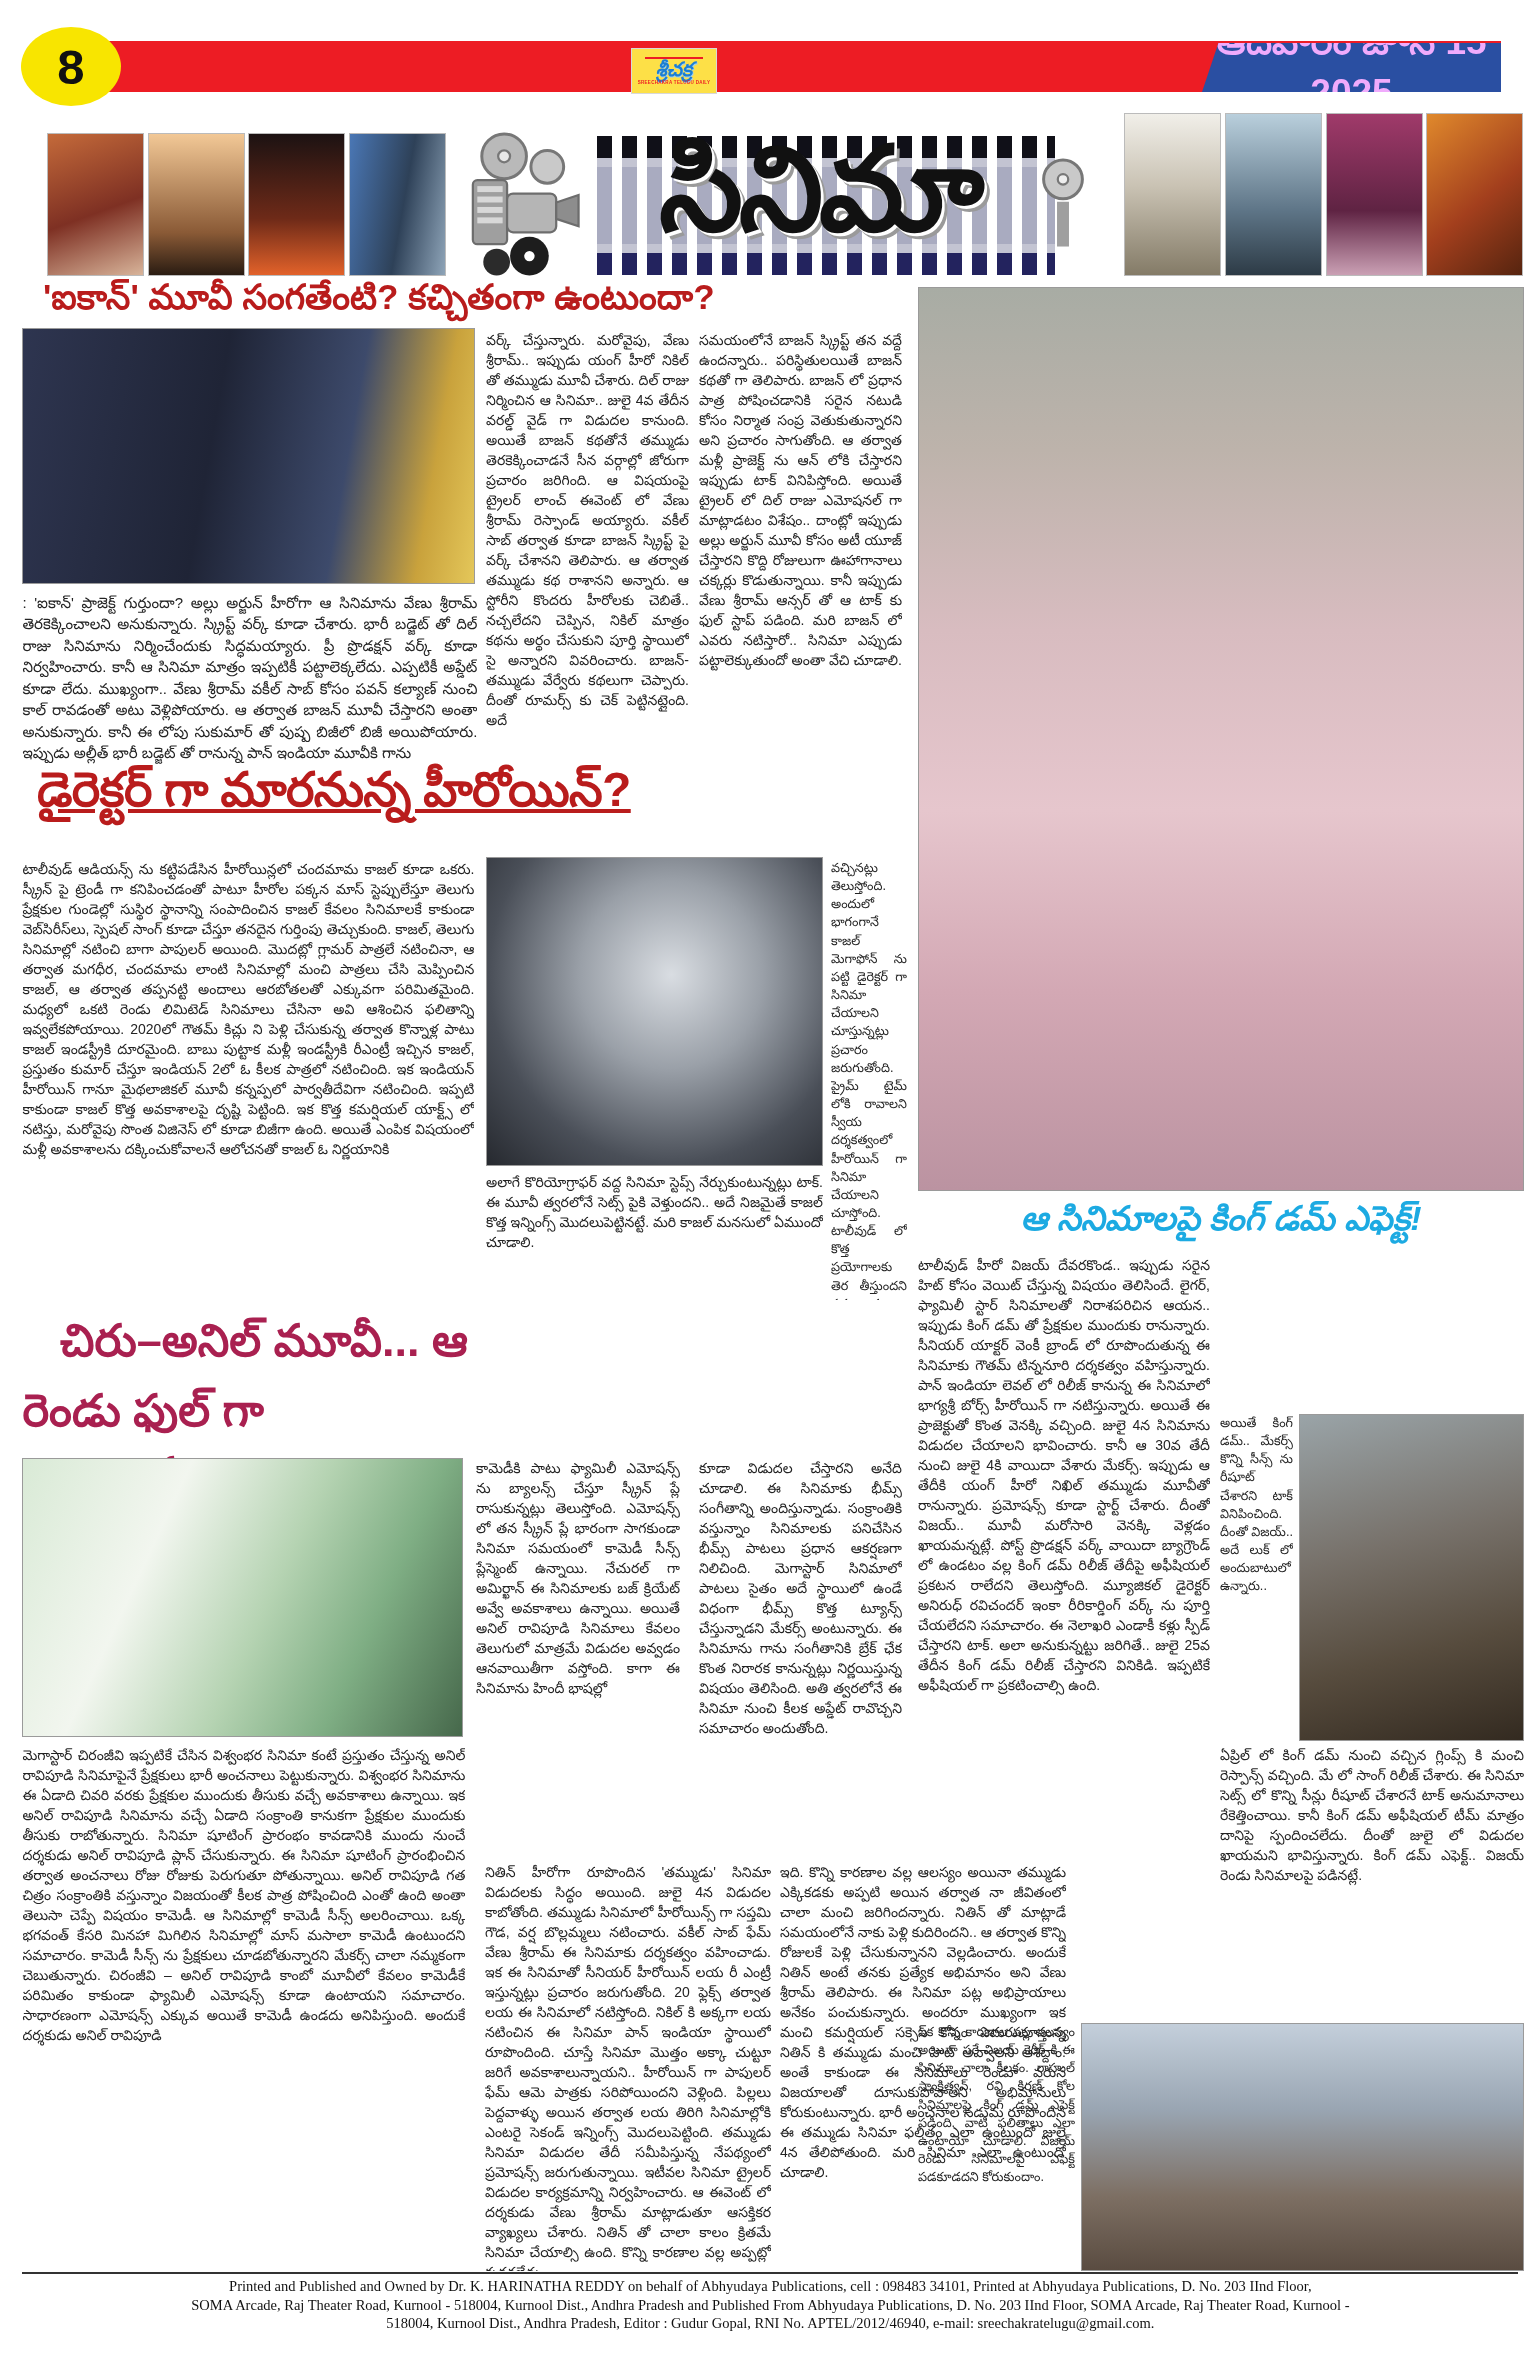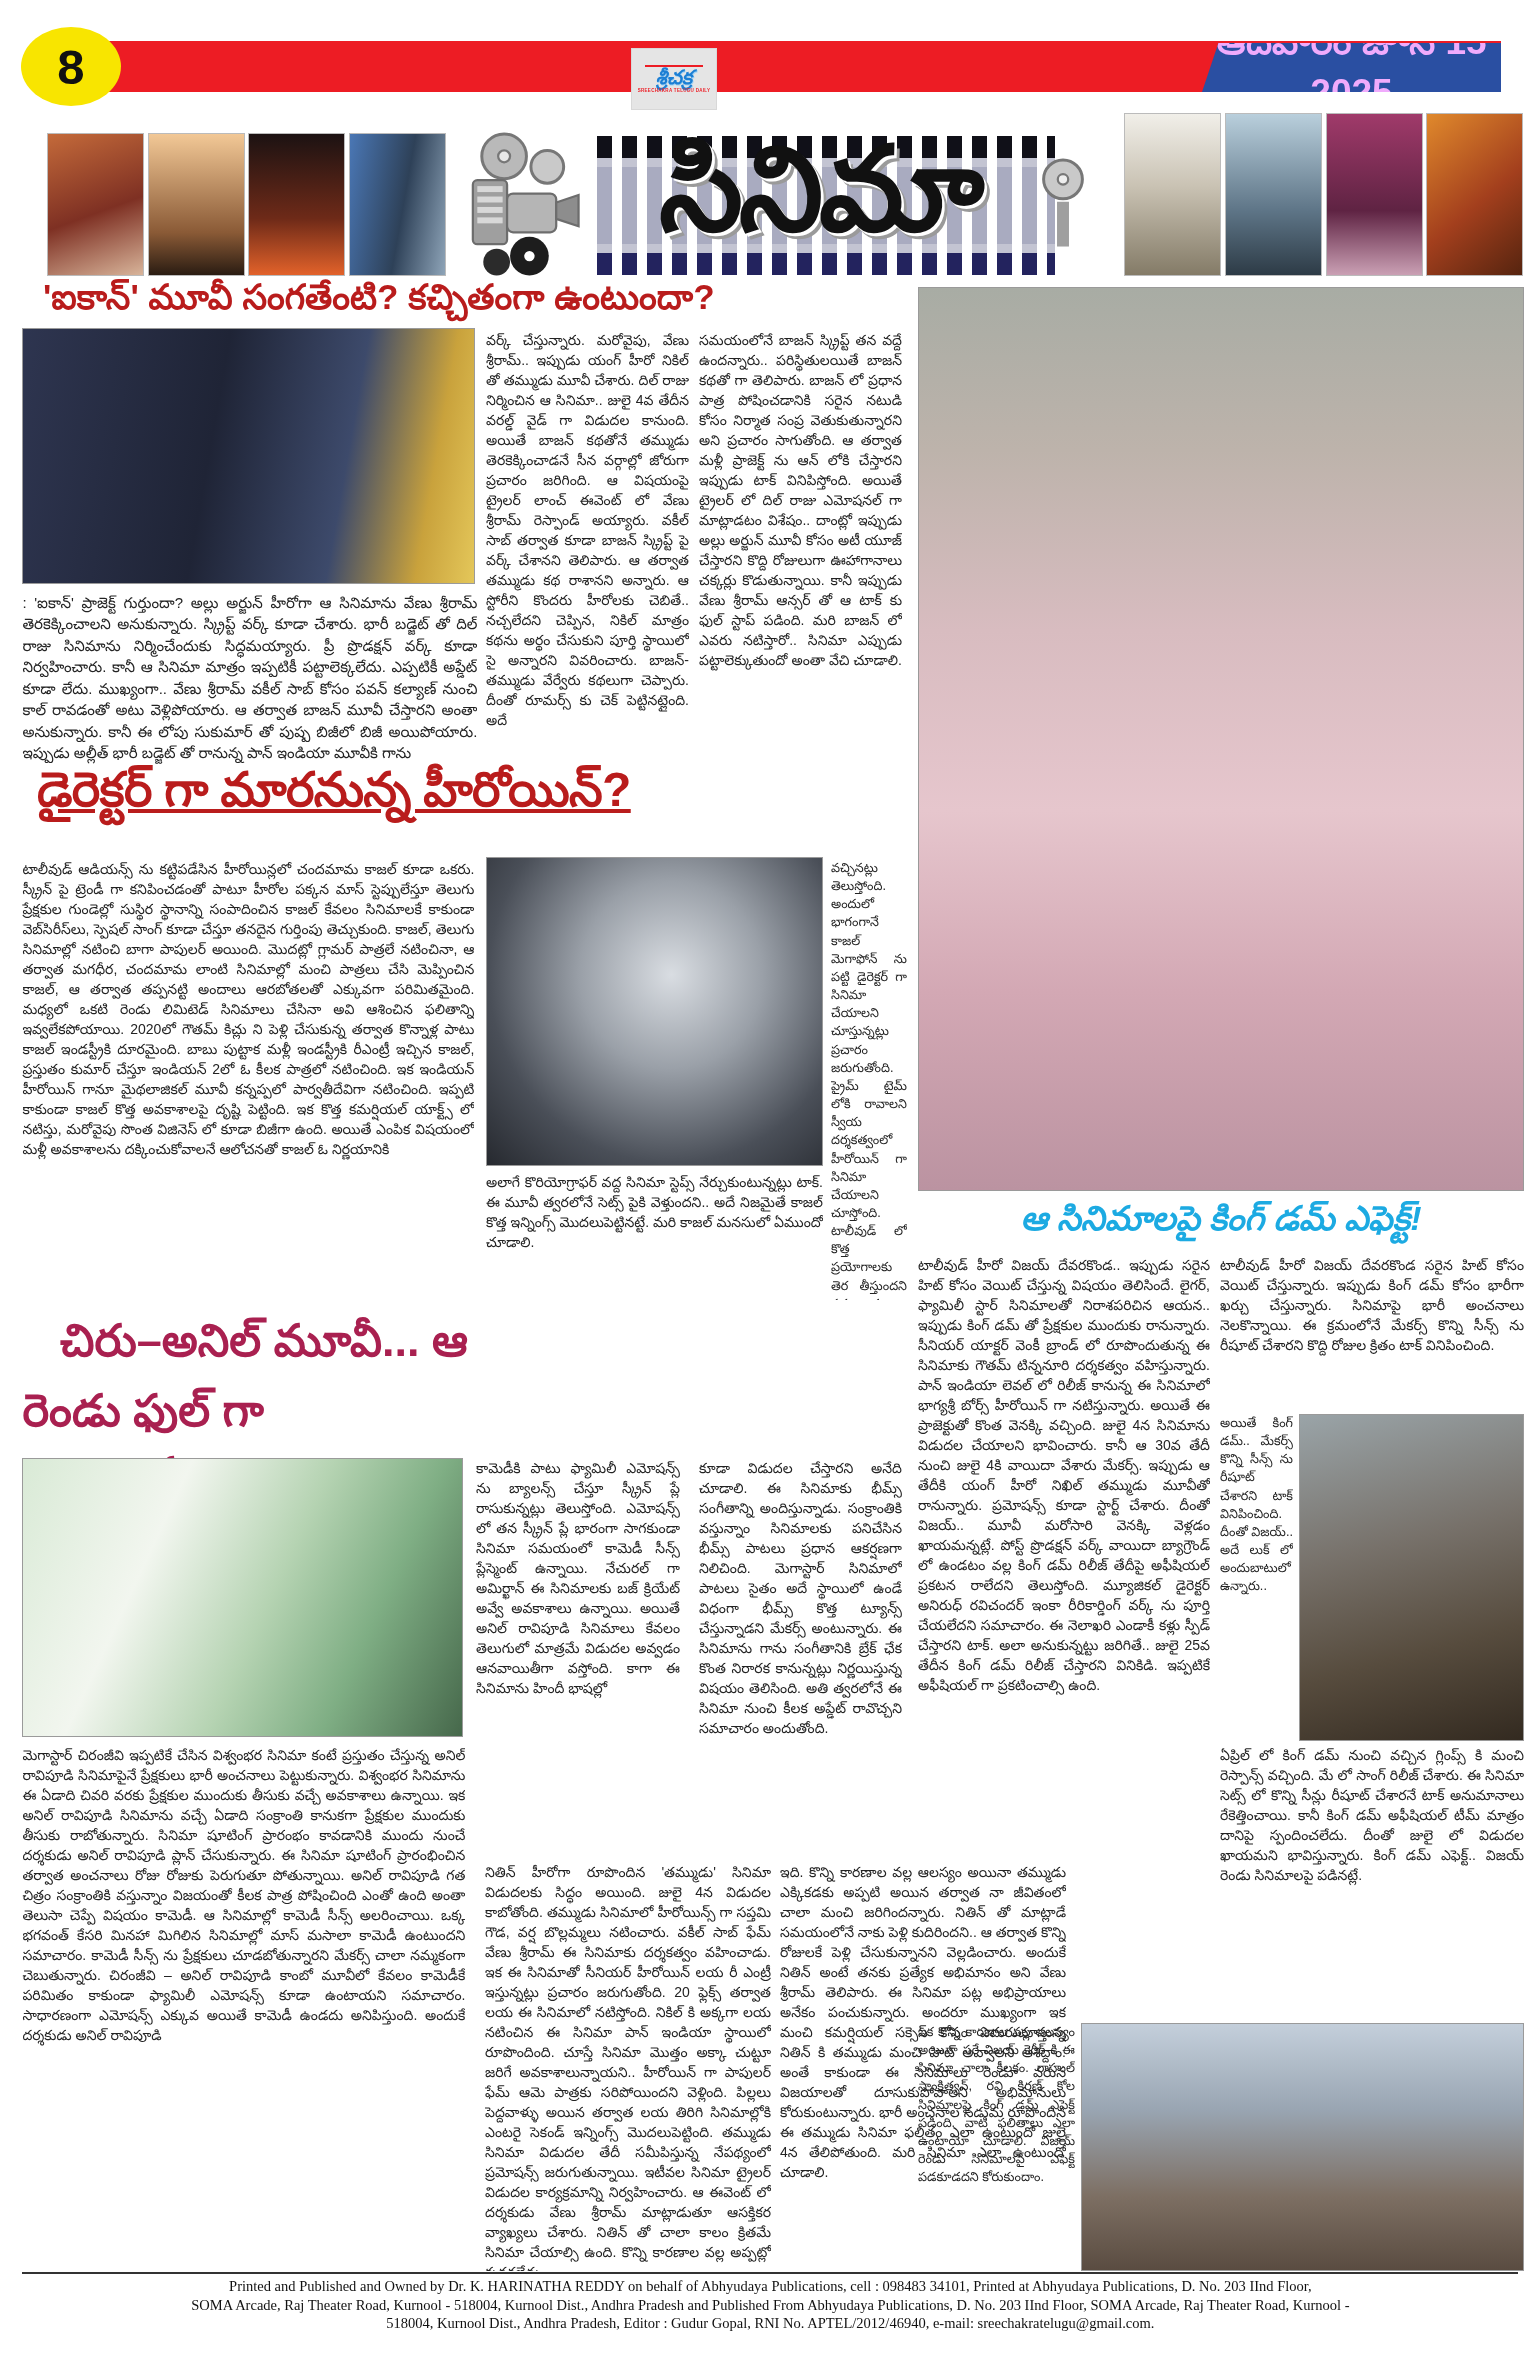--- a/index.html
+++ b/index.html
@@ -5,21 +5,21 @@
   * { margin:0; padding:0; box-sizing:border-box; }
   html,body { background:#ffffff; }
   body { font-family:"Liberation Sans","DejaVu Sans",sans-serif; }
   .page { position:relative; width:1541px; height:2377px; background:#fff; overflow:hidden; }
 
   
   .banner { position:absolute; left:41px; top:41px; width:1460px; height:51px; background:#ed1c24; }
   .pagenum { position:absolute; left:21px; top:27px; width:100px; height:79px; background:#f8e500;
              border-radius:50%; display:flex; align-items:center; justify-content:center; z-index:3; }
   .pagenum span { font-size:49px; font-weight:bold; color:#111; }
-  .logo-box { position:absolute; left:631px; top:48px; width:86px; height:62px; background:#e5e5e5;
+  .logo-box { position:absolute; left:631px; top:48px; width:86px; height:46px; background:#fde047;
               border:0.7px solid #d8d8d8; z-index:3; display:flex; flex-direction:column; align-items:center; justify-content:center; }
   .logo-rule { width:70%; height:2.2px; background:#ed1c24; }
   .logo-title { font-size:20px; font-weight:bold; color:#1c7fd4; font-style:italic;
                 text-shadow:0.7px 0.7px 0 #9cd1f5; line-height:1.05; }
   .logo-tag { font-size:4.5px; color:#ed1c24; font-weight:bold; letter-spacing:0.3px; }
   .date-box { position:absolute; left:1202px; top:43px; width:299px; height:49px; background:#2a4fa2;
               clip-path:polygon(16.4px 0, 100% 0, 100% 100%, 0 100%); display:flex; align-items:center; justify-content:center; z-index:2; }
   .date-box span { color:#f0abfc; font-size:37px; font-weight:bold;text-align:center; }
 
   
@@ -124,21 +124,20 @@
 
   <div class="headline h-maroon" style="left:60px;top:1315px;width:432px;font-size:45px;">చిరు–అనిల్ మూవీ... ఆ</div>
   <div class="headline h-maroon" style="left:22.4px;top:1385px;width:462px;font-size:45px;">రెండు ఫుల్ గా ఉంటాయట!</div>
   <div class="photo" style="left:22.4px;top:1458px;width:441px;height:279px;background:linear-gradient(115deg,#d9ead6 0%,#f2f6ef 30%,#b5d3b2 55%,#7fae84 75%,#46684b 100%);"></div>
   <div class="col" style="left:476px;top:1458px;width:204px;height:347px;">కామెడీకి పాటు ఫ్యామిలీ ఎమోషన్స్ ను బ్యాలన్స్ చేస్తూ స్క్రీన్ ప్లే రాసుకున్నట్లు తెలుస్తోంది. ఎమోషన్స్ లో తన స్క్రీన్ ప్లే భారంగా సాగకుండా సినిమా సమయంలో కామెడీ సీన్స్ ప్లేస్మెంట్ ఉన్నాయి. నేచురల్ గా అమిర్ఖాన్ ఈ సినిమాలకు బజ్ క్రియేట్ అవ్వే అవకాశాలు ఉన్నాయి. అయితే అనిల్ రావిపూడి సినిమాలు కేవలం తెలుగులో మాత్రమే విడుదల అవ్వడం ఆనవాయితీగా వస్తోంది. కాగా ఈ సినిమాను హిందీ భాషల్లో</div>
   <div class="col" style="left:699px;top:1458px;width:203px;height:347px;">కూడా విడుదల చేస్తారని అనేది చూడాలి. ఈ సినిమాకు భీమ్స్ సంగీతాన్ని అందిస్తున్నాడు. సంక్రాంతికి వస్తున్నాం సినిమాలకు పనిచేసిన భీమ్స్ పాటలు ప్రధాన ఆకర్షణగా నిలిచింది. మెగాస్టార్ సినిమాలో పాటలు సైతం అదే స్థాయిలో ఉండే విధంగా భీమ్స్ కొత్త ట్యూన్స్ చేస్తున్నాడని మేకర్స్ అంటున్నారు. ఈ సినిమాను గాను సంగీతానికి బ్రేక్ ఛేక కొంత నిరారక కానున్నట్లు నిర్ణయిస్తున్న విషయం తెలిసింది. అతి త్వరలోనే ఈ సినిమా నుంచి కీలక అప్డేట్ రావొచ్చని సమాచారం అందుతోంది.</div>
   <div class="col" style="left:22.4px;top:1745px;width:443px;height:526px;">మెగాస్టార్ చిరంజీవి ఇప్పటికే చేసిన విశ్వంభర సినిమా కంటే ప్రస్తుతం చేస్తున్న అనిల్ రావిపూడి సినిమాపైనే ప్రేక్షకులు భారీ అంచనాలు పెట్టుకున్నారు. విశ్వంభర సినిమాను ఈ ఏడాది చివరి వరకు ప్రేక్షకుల ముందుకు తీసుకు వచ్చే అవకాశాలు ఉన్నాయి. ఇక అనిల్ రావిపూడి సినిమాను వచ్చే ఏడాది సంక్రాంతి కానుకగా ప్రేక్షకుల ముందుకు తీసుకు రాబోతున్నారు. సినిమా షూటింగ్ ప్రారంభం కావడానికి ముందు నుంచే దర్శకుడు అనిల్ రావిపూడి ప్లాన్ చేసుకున్నారు. ఈ సినిమా షూటింగ్ ప్రారంభించిన తర్వాత అంచనాలు రోజు రోజుకు పెరుగుతూ పోతున్నాయి. అనిల్ రావిపూడి గత చిత్రం సంక్రాంతికి వస్తున్నాం విజయంతో కీలక పాత్ర పోషించింది ఎంతో ఉంది అంతా తెలుసా చెప్పే విషయం కామెడీ. ఆ సినిమాల్లో కామెడీ సీన్స్ అలరించాయి. ఒక్క భగవంత్ కేసరి మినహా మిగిలిన సినిమాల్లో మాస్ మసాలా కామెడీ ఉంటుందని సమాచారం. కామెడీ సీన్స్ ను ప్రేక్షకులు చూడబోతున్నారని మేకర్స్ చాలా నమ్మకంగా చెబుతున్నారు. చిరంజీవి – అనిల్ రావిపూడి కాంబో మూవీలో కేవలం కామెడీకే పరిమితం కాకుండా ఫ్యామిలీ ఎమోషన్స్ కూడా ఉంటాయని సమాచారం. సాధారణంగా ఎమోషన్స్ ఎక్కువ అయితే కామెడీ ఉండదు అనిపిస్తుంది. అందుకే దర్శకుడు అనిల్ రావిపూడి</div>
 
   <div class="headline h-blue" style="left:918px;top:1199px;width:606px;font-size:34px;text-align:center;">ఆ సినిమాలపై కింగ్ డమ్ ఎఫెక్ట్!</div>
   <div class="col" style="left:918px;top:1255px;width:292px;height:763px;">టాలీవుడ్ హీరో విజయ్ దేవరకొండ.. ఇప్పుడు సరైన హిట్ కోసం వెయిట్ చేస్తున్న విషయం తెలిసిందే. లైగర్, ఫ్యామిలీ స్టార్ సినిమాలతో నిరాశపరిచిన ఆయన.. ఇప్పుడు కింగ్ డమ్ తో ప్రేక్షకుల ముందుకు రానున్నారు. సీనియర్ యాక్టర్ వెంకీ బ్రాండ్ లో రూపొందుతున్న ఈ సినిమాకు గౌతమ్ టిన్ననూరి దర్శకత్వం వహిస్తున్నారు. పాన్ ఇండియా లెవల్ లో రిలీజ్ కానున్న ఈ సినిమాలో భాగ్యశ్రీ బోర్స్ హీరోయిన్ గా నటిస్తున్నారు. అయితే ఈ ప్రాజెక్టుతో కొంత వెనక్కి వచ్చింది. జులై 4న సినిమాను విడుదల చేయాలని భావించారు. కానీ ఆ 30వ తేదీ నుంచి జులై 4కి వాయిదా వేశారు మేకర్స్. ఇప్పుడు ఆ తేదీకి యంగ్ హీరో నిఖిల్ తమ్ముడు మూవీతో రానున్నారు. ప్రమోషన్స్ కూడా స్టార్ట్ చేశారు. దీంతో విజయ్.. మూవీ మరోసారి వెనక్కి వెళ్లడం ఖాయమన్నట్లే. పోస్ట్ ప్రొడక్షన్ వర్క్ వాయిదా బ్యాగ్రౌండ్ లో ఉండటం వల్ల కింగ్ డమ్ రిలీజ్ తేదీపై అఫీషియల్ ప్రకటన రాలేదని తెలుస్తోంది. మ్యూజికల్ డైరెక్టర్ అనిరుధ్ రవిచందర్ ఇంకా రీరికార్డింగ్ వర్క్ ను పూర్తి చేయలేదని సమాచారం. ఈ నెలాఖరి ఎండాకీ కళ్లు స్పీడ్ చేస్తారని టాక్. అలా అనుకున్నట్టు జరిగితే.. జులై 25వ తేదీన కింగ్ డమ్ రిలీజ్ చేస్తారని వినికిడి. ఇప్పటికే అఫీషియల్ గా ప్రకటించాల్సి ఉంది.</div>
-  <div class="col" style="left:1220px;top:1255px;width:304px;height:154px;">టాలీవుడ్ హీరో విజయ్ దేవరకొండ సరైన హిట్ కోసం వెయిట్ చేస్తున్నారు. ఇప్పుడు కింగ్ డమ్ కోసం భారీగా ఖర్చు చేస్తున్నారు. సినిమాపై భారీ అంచనాలు నెలకొన్నాయి. ఈ క్రమంలోనే మేకర్స్ కొన్ని సీన్స్ ను రీషూట్ చేశారని కొద్ది రోజుల క్రితం టాక్ వినిపించింది.</div>
   <div class="photo" style="left:1299px;top:1414px;width:225px;height:327px;background:linear-gradient(165deg,#9aa4a8 0%,#77716a 40%,#574c3e 70%,#332a20 100%);"></div>
   <div class="col" style="left:1220px;top:1414px;width:73px;height:327px;font-size:12.7px;">అయితే కింగ్ డమ్.. మేకర్స్ కొన్ని సీన్స్ ను రీషూట్ చేశారని టాక్ వినిపించింది. దీంతో విజయ్.. అదే లుక్ లో అందుబాటులో ఉన్నారు..</div>
   <div class="col" style="left:1220px;top:1745px;width:304px;height:274px;">ఏప్రిల్ లో కింగ్ డమ్ నుంచి వచ్చిన గ్లింప్స్ కి మంచి రెస్పాన్స్ వచ్చింది. మే లో సాంగ్ రిలీజ్ చేశారు. ఈ సినిమా సెట్స్ లో కొన్ని సీన్లు రీషూట్ చేశారనే టాక్ అనుమానాలు రేకెత్తించాయి. కానీ కింగ్ డమ్ అఫీషియల్ టీమ్ మాత్రం దానిపై స్పందించలేదు. దీంతో జులై లో విడుదల ఖాయమని భావిస్తున్నారు. కింగ్ డమ్ ఎఫెక్ట్.. విజయ్ రెండు సినిమాలపై పడినట్లే.</div>
   <div class="col" style="left:918px;top:2023px;width:157px;height:248px;font-size:12.7px;">ఇక కొన్ని కారణాల వల్ల ఆలస్యం అయినా సరే విజయ్ కెరీర్ కి ఈ సినిమా చాలా కీలకం. రాహుల్ సాంక్షిత్యన్, రవి కిరణ్ కోల సినిమాలపై కింగ్ డమ్ ఎఫెక్ట్ పడింది. వాటి ఫలితాలు ఎలా ఉంటాయో చూడాలి. విజయ్ రెండు సినిమాలపై ఎఫెక్ట్ పడకూడదని కోరుకుందాం.</div>
   <div class="photo" style="left:1081px;top:2023px;width:443px;height:248px;background:linear-gradient(180deg,#c4cfdb 0%,#99a5b2 35%,#7d6f63 70%,#5a4c41 100%);"></div>
 
   <div class="col" style="left:485px;top:1862px;width:286px;height:409px;">నితిన్ హీరోగా రూపొందిన 'తమ్ముడు' సినిమా విడుదలకు సిద్ధం అయింది. జులై 4న విడుదల కాబోతోంది. తమ్ముడు సినిమాలో హీరోయిన్స్ గా సప్తమి గౌడ, వర్ష బొల్లమ్మలు నటించారు. వకీల్ సాబ్ ఫేమ్ వేణు శ్రీరామ్ ఈ సినిమాకు దర్శకత్వం వహించాడు. ఇక ఈ సినిమాతో సీనియర్ హీరోయిన్ లయ రీ ఎంట్రీ ఇస్తున్నట్లు ప్రచారం జరుగుతోంది. 20 ఫ్లెక్స్ తర్వాత లయ ఈ సినిమాలో నటిస్తోంది. నికిల్ కి అక్కగా లయ నటించిన ఈ సినిమా పాన్ ఇండియా స్థాయిలో రూపొందింది. చూస్తే సినిమా మొత్తం అక్కా చుట్టూ జరిగే అవకాశాలున్నాయని.. హీరోయిన్ గా పాపులర్ ఫేమ్ ఆమె పాత్రకు సరిపోయిందని వెళ్లింది. పిల్లలు పెద్దవాళ్ళు అయిన తర్వాత లయ తిరిగి సినిమాల్లోకి ఎంటరై సెకండ్ ఇన్నింగ్స్ మొదలుపెట్టింది. తమ్ముడు సినిమా విడుదల తేదీ సమీపిస్తున్న నేపథ్యంలో ప్రమోషన్స్ జరుగుతున్నాయి. ఇటీవల సినిమా ట్రైలర్ విడుదల కార్యక్రమాన్ని నిర్వహించారు. ఆ ఈవెంట్ లో దర్శకుడు వేణు శ్రీరామ్ మాట్లాడుతూ ఆసక్తికర వ్యాఖ్యలు చేశారు. నితిన్ తో చాలా కాలం క్రితమే సినిమా చేయాల్సి ఉంది. కొన్ని కారణాల వల్ల అప్పట్లో కుదరలేదు.</div>
   <div class="col" style="left:780px;top:1862px;width:286px;height:409px;">ఇది. కొన్ని కారణాల వల్ల ఆలస్యం అయినా తమ్ముడు ఎక్కికడకు అప్పటి అయిన తర్వాత నా జీవితంలో చాలా మంచి జరిగిందన్నారు. నితిన్ తో మాట్లాడే సమయంలోనే నాకు పెళ్లి కుదిరిందని.. ఆ తర్వాత కొన్ని రోజులకే పెళ్లి చేసుకున్నానని వెల్లడించారు. అందుకే నితిన్ అంటే తనకు ప్రత్యేక అభిమానం అని వేణు శ్రీరామ్ తెలిపారు. ఈ సినిమా పట్ల అభిప్రాయాలు అనేకం పంచుకున్నారు. అందరూ ముఖ్యంగా ఇక మంచి కమర్షియల్ సక్సెస్ కోసం ఎదురుచూస్తున్న నితిన్ కి తమ్ముడు మంచి హిట్ అవ్వాలని ఆశిద్దాం. అంతే కాకుండా ఈ సినిమాలు రెండూ వరుస విజయాలతో దూసుకుపోవాలని అభిమానులు కోరుకుంటున్నారు. భారీ అంచనాల నడుమ రూపొందిన ఈ తమ్ముడు సినిమా ఫలితం ఎలా ఉంటుందో జులై 4న తేలిపోతుంది. మరి సినిమా ఎలా ఉంటుందో చూడాలి.</div>
 
   <div class="footer-rule"></div>

